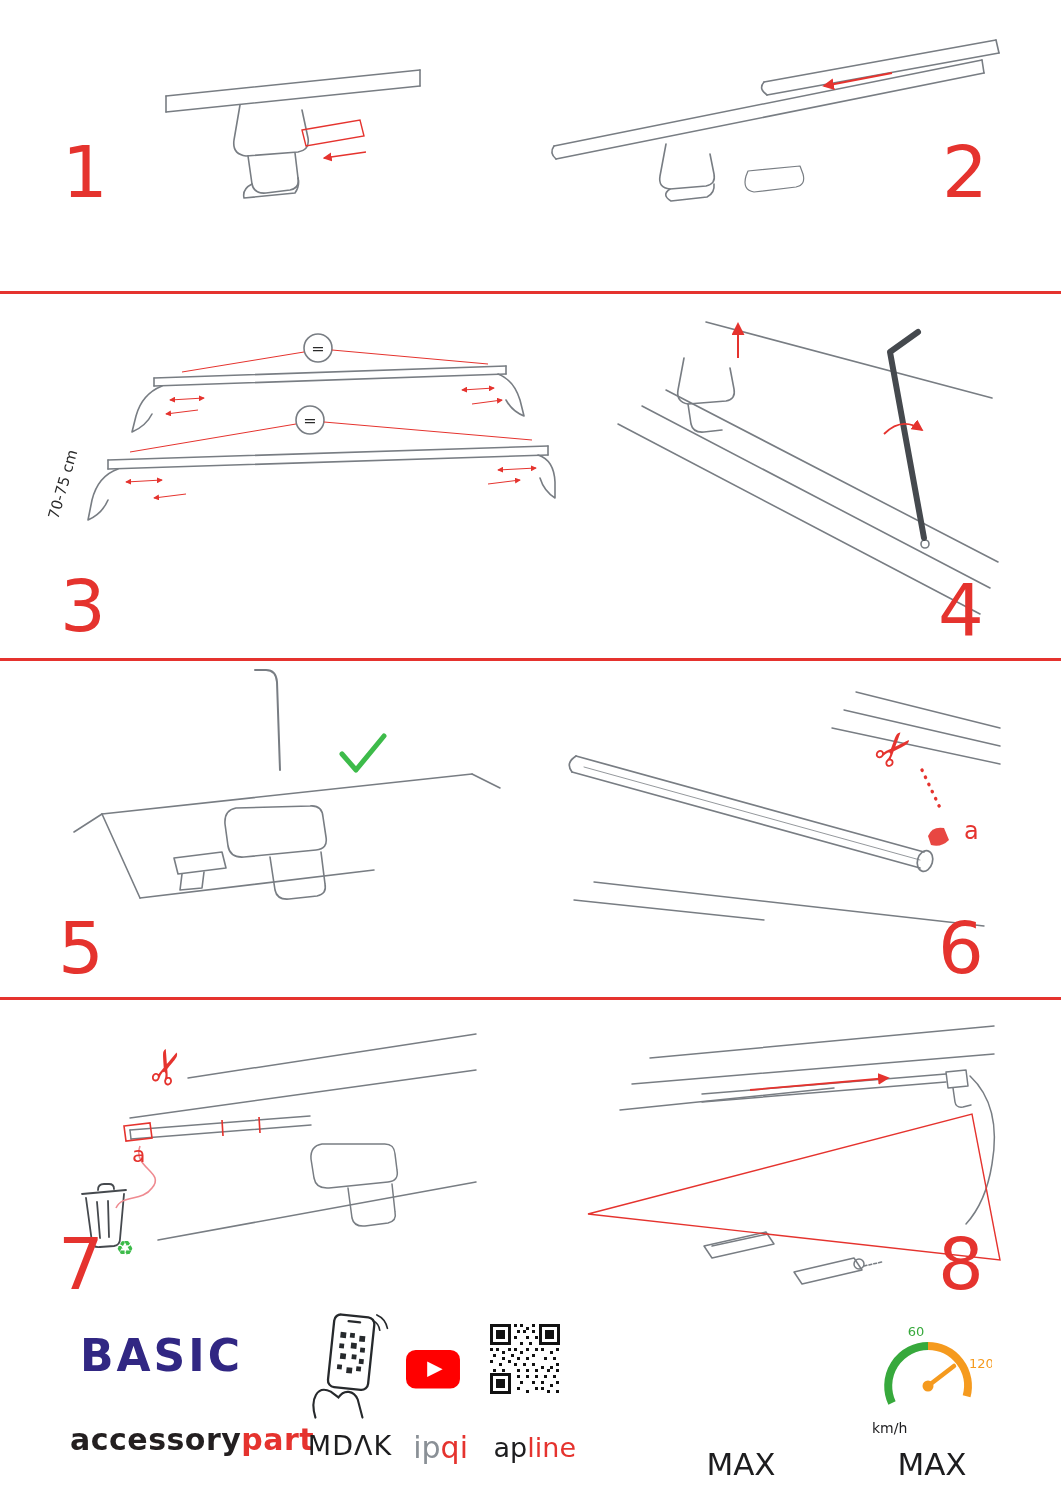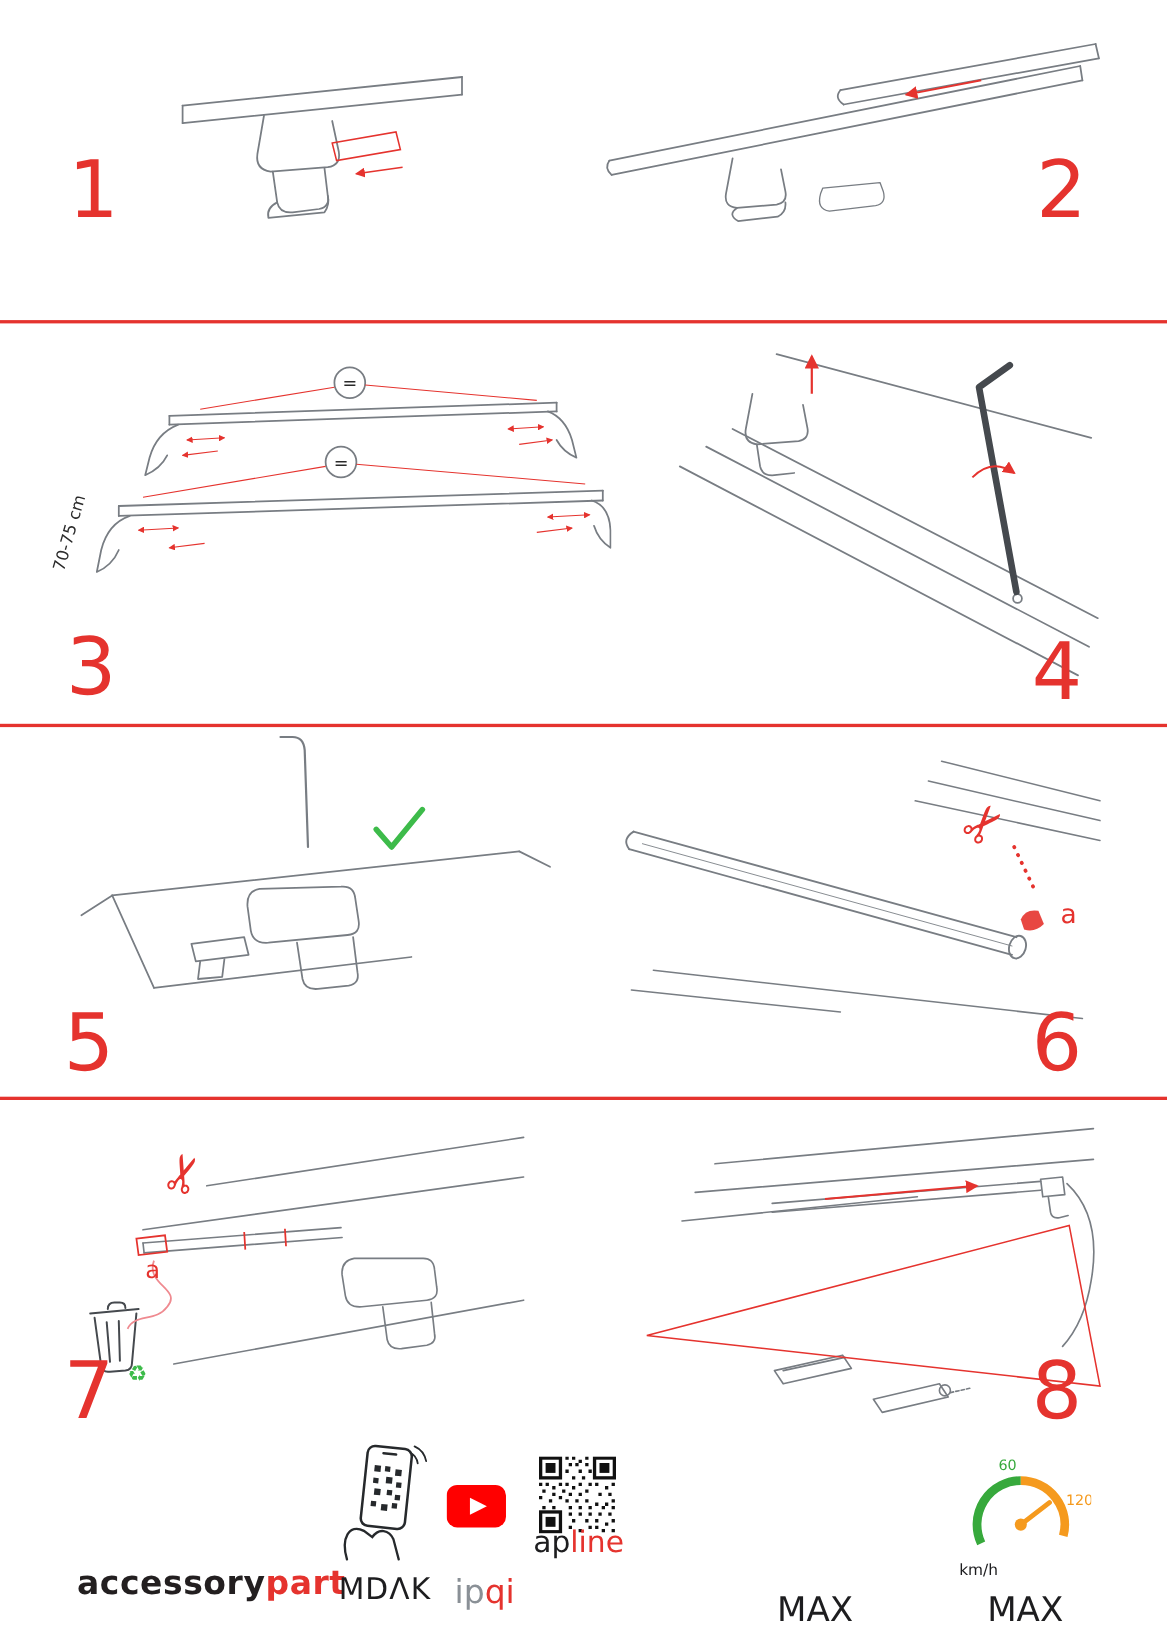--- a/index.html
+++ b/index.html
@@ -14,21 +14,21 @@
   .brand-title{position:absolute;left:80px;top:1330px;font-size:44px;font-weight:700;letter-spacing:3px;color:#312783}
   .brand-sub{position:absolute;left:70px;top:1422px;font-size:30px;font-weight:700;letter-spacing:0.5px}
   .sub-black{color:#231f20}
   .sub-red{color:#e5332e}
   .logo-phone{position:absolute;left:302px;top:1312px;width:96px;height:108px}
   .logo-mdak{position:absolute;left:294px;top:1430px;width:112px;text-align:center;font-size:27px;font-weight:400;letter-spacing:1px;color:#1d1d1f}
   .logo-yt{position:absolute;left:406px;top:1350px;width:54px;height:38px}
   .logo-ipqi{position:absolute;left:398px;top:1430px;width:70px;text-align:right;font-size:30px;font-weight:400}
   .ip{color:#8a9096}.qi{color:#e5332e}
   .logo-qr{position:absolute;left:490px;top:1324px;width:70px;height:70px}
-  .logo-apline{position:absolute;left:476px;top:1387px;width:100px;text-align:center;font-size:27px}
+  .logo-apline{position:absolute;left:476px;top:1432px;width:100px;text-align:right;font-size:27px}
   .ap{color:#1d1d1f}.line{color:#e5332e}
   .weight-wrap{position:absolute;left:686px;top:1314px;width:110px;height:122px}
   .weight-max{position:absolute;left:678px;top:1446px;width:126px;text-align:center;font-size:31px;color:#1d1d1f}
   .speed-wrap{position:absolute;left:872px;top:1322px;width:120px;height:104px}
   .speed-unit{position:absolute;left:872px;top:1420px;width:120px;font-size:14px;color:#1d1d1f}
   .speed-max{position:absolute;left:872px;top:1446px;width:120px;text-align:center;font-size:31px;color:#1d1d1f}
 </style>
 </head>
 <body>
 
@@ -256,20 +256,21 @@
         <path d="M310,254 L328,250" stroke-dasharray="3 2"></path>
       </g>
       <g stroke="#e5332e" fill="none">
         <path d="M196,78 L334,66" stroke-width="1.8" marker-end="url(#ar8)"></path>
         <path d="M34,202 L418,102 L446,248 Z" stroke-width="1.4"></path>
       </g>
     </svg>
   </figure>
   <div class="step-num" style="left:938px;top:1228px">8</div>
 
+  <div class="brand-title">BASIC</div>
   <div class="brand-sub">
     <span class="sub-black">accessory</span><span class="sub-red">part</span>
   </div>
 
   <figure class="logo-phone">
     <svg viewBox="0 0 100 112">
       <g transform="rotate(6 52 44)" stroke="#26292c" fill="none" stroke-width="2.4" stroke-linecap="round" stroke-linejoin="round">
         <rect x="30" y="4" width="42" height="76" rx="7"></rect>
         <path d="M45,10 L57,10"></path>
       </g>

